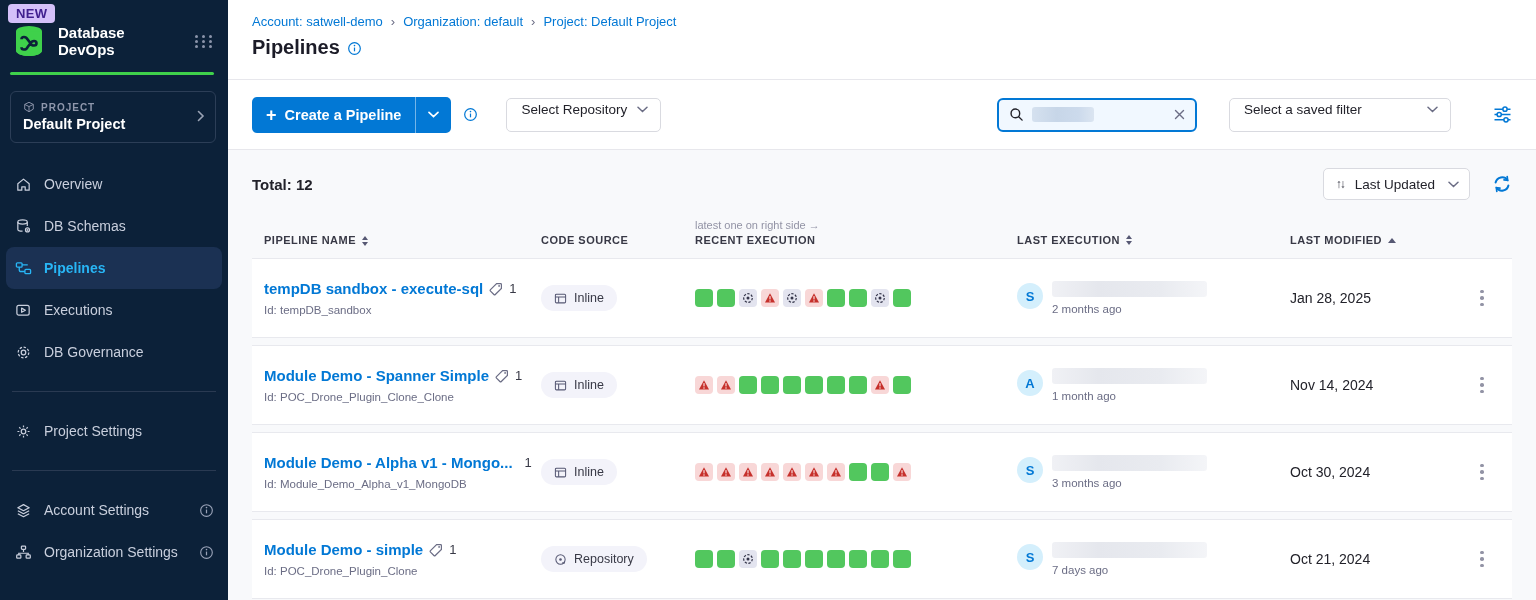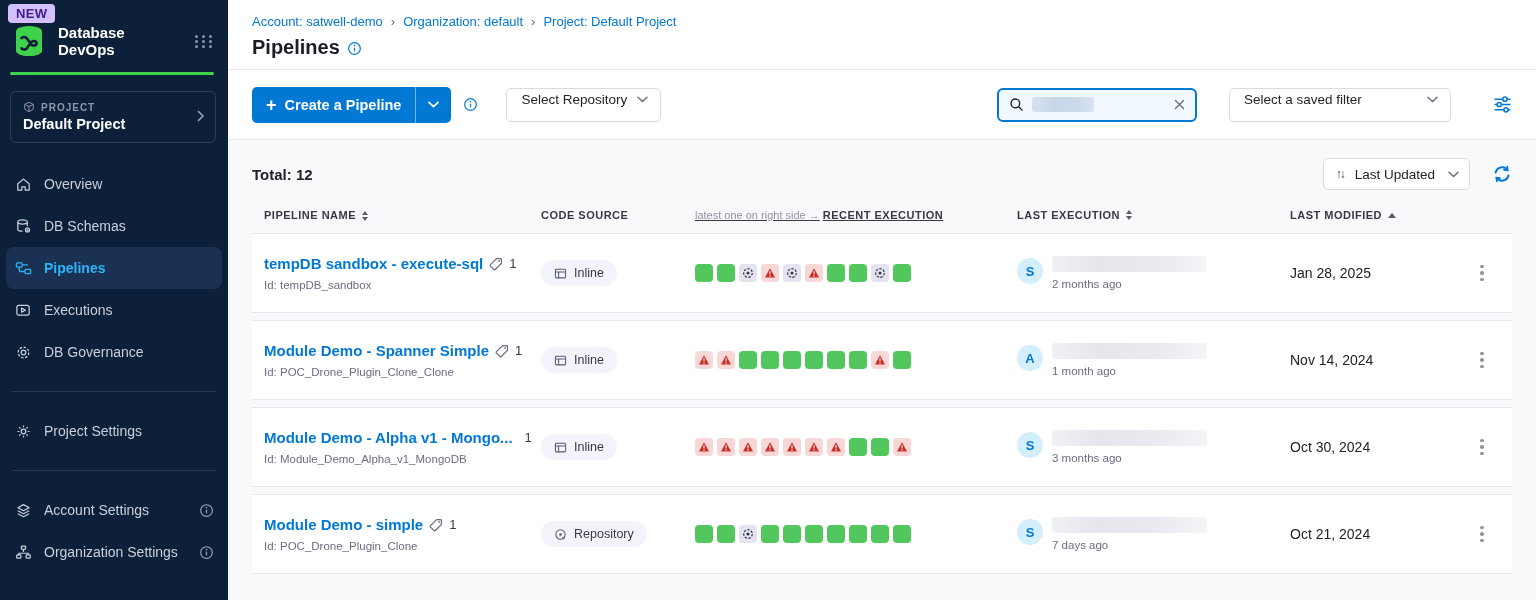--- a/index.html
+++ b/index.html
@@ -26,21 +26,21 @@
   .proj-name { margin-top:3px; font-size:14.5px; font-weight:bold; color:#fff; }
   .proj-chev { position:absolute; right:10px; top:50%; transform:translateY(-50%); }
   .nav-item { display:flex; align-items:center; gap:12px; height:42px; padding:0 14px; font-size:14px; cursor:pointer; color:#c9cfdd; }
   .nav-item.active { background:#1b3153; border-radius:8px; margin:0 6px; padding:0 8px; color:var(--active); font-weight:bold; }
   .nav-item .nicon { display:flex; width:18px; justify-content:center; }
   .side-divider { height:1px; background:#2a3a52; margin:18px 12px; }
   .nav-item .info-right { margin-left:auto; display:flex; }
 
   
   .main { flex:1; display:flex; flex-direction:column; min-width:0; }
-  .page-header { padding:14px 24px 0; height:70px; border-bottom:1px solid #e7e7ec; background:#fff; }
+  .page-header { padding:14px 24px 0; height:80px; border-bottom:1px solid #e7e7ec; background:#fff; }
   .breadcrumb { display:flex; align-items:center; gap:8px; font-size:13px; }
   .breadcrumb a { color:var(--accent); text-decoration:none; cursor:pointer; }
   .crumb-sep { color:#6b6d85; font-size:13px; }
   .title-row { display:flex; align-items:center; gap:7px; margin-top:7px; }
   .page-title { font-size:20px; font-weight:bold; color:#1c1c28; }
 
   .toolbar { height:70px; background:#fff; border-bottom:1px solid #e7e7ec; display:flex; align-items:center; padding:0 24px; gap:12px; }
   .btn-create { display:flex; align-items:center; height:36px; background:var(--accent); color:#fff; border-radius:5px; overflow:hidden; cursor:pointer; }
   .btn-create-main { display:flex; align-items:center; gap:8px; padding:0 14px 0 14px; font-size:14.5px; font-weight:bold; }
   .btn-plus { font-size:18px; font-weight:bold; line-height:1; }
@@ -56,21 +56,21 @@
   .content { flex:1; background:#f8f9fb; padding:16px 24px 0; min-height:0; }
   .controls-row { display:flex; align-items:center; height:36px; }
   .total-label { font-size:15px; font-weight:bold; color:#22222a; }
   .sort-box { margin-left:auto; display:flex; align-items:center; gap:9px; height:32px; background:#fff; border:1px solid #d9dae0; border-radius:5px; padding:0 10px 0 12px; font-size:13.5px; cursor:pointer; }
   .sort-updown { font-size:12px; color:#383946; letter-spacing:-2px; margin-right:2px; }
   .refresh-icon { margin-left:22px; cursor:pointer; display:flex; }
 
   .table { margin-top:13px; }
   .thead { display:flex; align-items:flex-end; padding-bottom:12px; padding-top:4px; }
   .th { font-size:11px; font-weight:bold; letter-spacing:.5px; color:#383946; display:flex; align-items:center; gap:6px; }
-  .exec-head { flex-direction:row; align-items:flex-start; gap:3px;text-decoration:underline; }
+  .exec-head { flex-direction:column; align-items:flex-start; gap:3px; }
   .exec-hint { font-size:11px; font-weight:normal; letter-spacing:0; color:#9293a5; }
   .sorticons { display:inline-flex; flex-direction:column; gap:2px; }
   .tri-up { width:0; height:0; border-left:3.5px solid transparent; border-right:3.5px solid transparent; border-bottom:4.5px solid #565873; }
   .tri-down { width:0; height:0; border-left:3.5px solid transparent; border-right:3.5px solid transparent; border-top:4.5px solid #565873; }
   .tri-up.big { border-left-width:4.5px; border-right-width:4.5px; border-bottom-width:5.5px; }
 
   .c-name { width:277px; padding-left:12px;align-items:flex-end; }
   .c-src  { width:154px; padding-left:12px; }
   .c-exec { width:322px; padding-left:12px; }
   .c-last { width:273px; padding-left:12px; }

